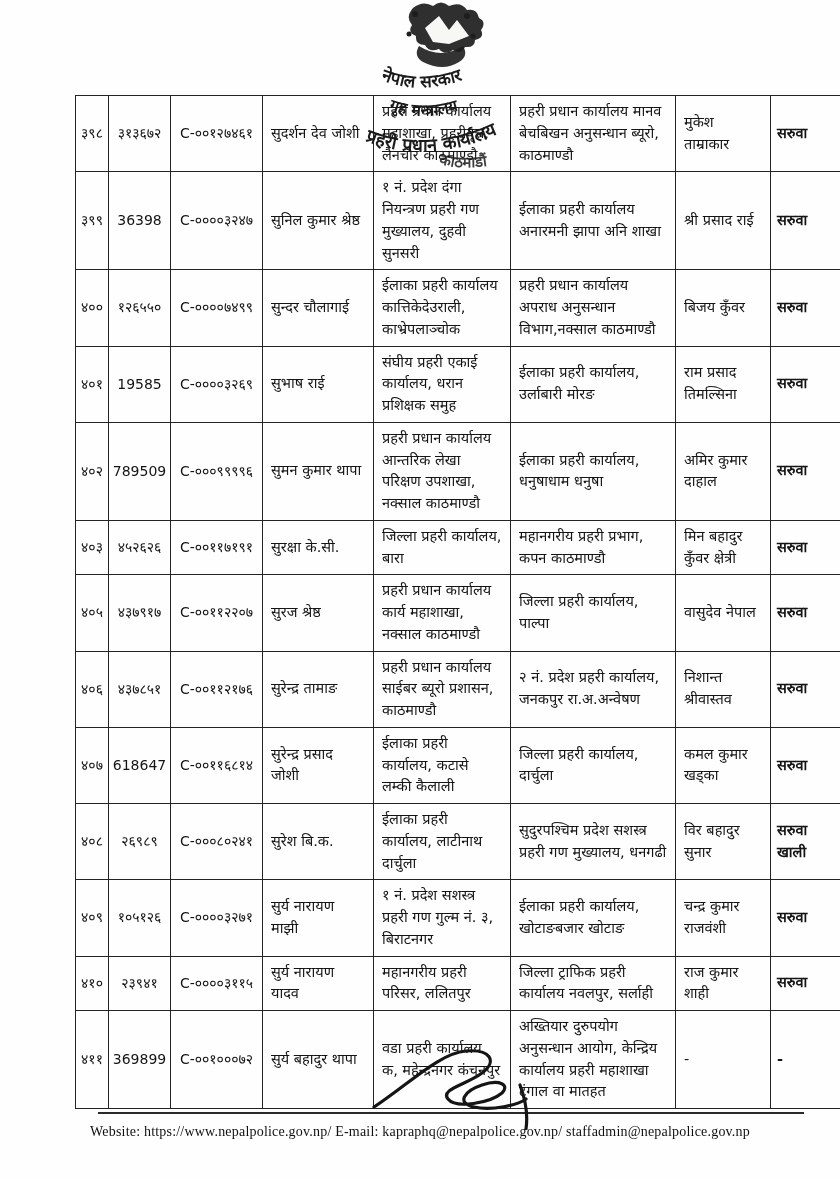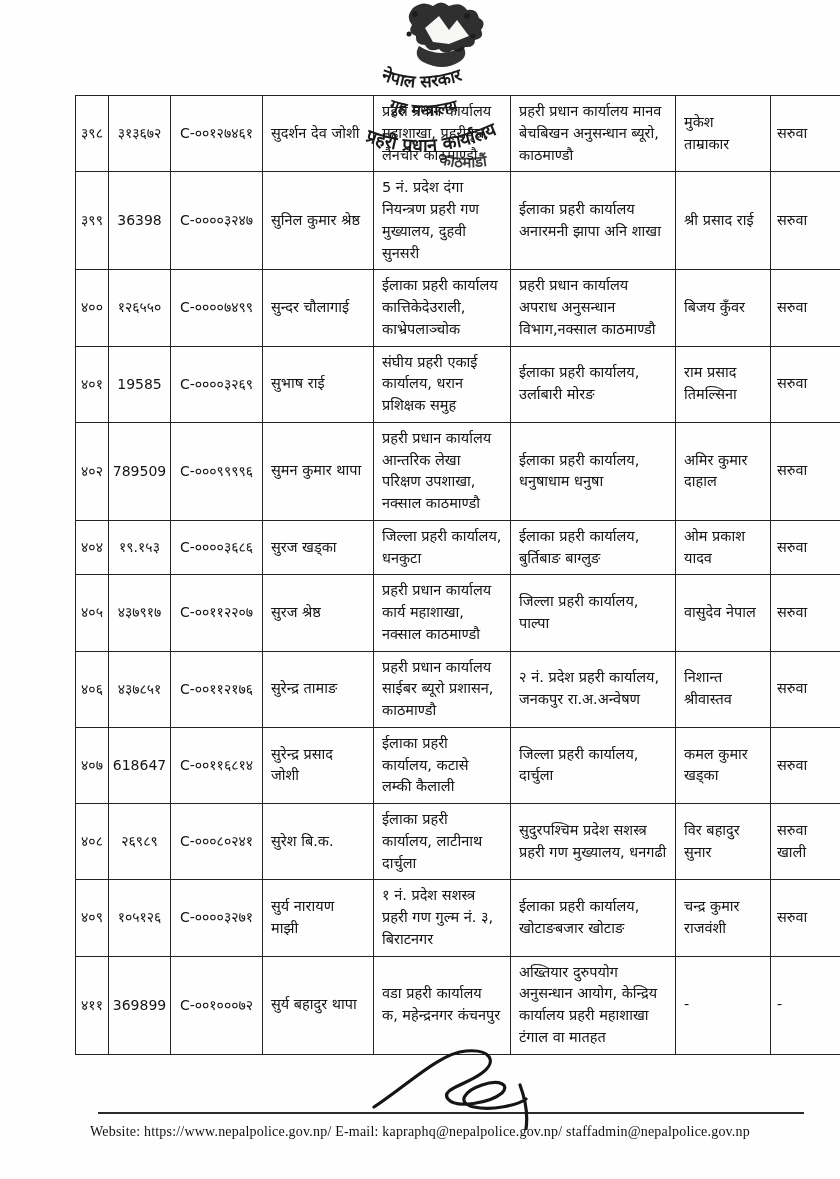--- a/index.html
+++ b/index.html
@@ -22,21 +22,21 @@
   table{border-collapse:collapse;width:765px;table-layout:fixed;}
   td{
     border:1.4px solid #242424;
     vertical-align:middle;
     font-size:14.5px;
     line-height:1.5;
     padding:5px 8px;
     word-wrap:break-word;
   }
   td.c-serial,td.c-reg,td.c-cno{text-align:center;padding:5px 2px;font-size:14px;}
-  td.c-status{padding:5px 6px;}
+  td.c-status{padding:5px 6px;font-weight:bold;}
   tr{min-height:62px;}
 
   
   .signature{position:absolute;left:370px;top:1045px;width:180px;height:85px;z-index:3;}
   .footer-rule{position:absolute;left:98px;top:1112px;width:706px;height:2px;background:#2a2a2a;}
   .footer-text{
     position:absolute;left:0;top:1124px;width:840px;text-align:center;
     font-family:"Liberation Serif","DejaVu Serif",serif;
     font-size:14px;color:#101010;letter-spacing:0.2px;
   }
@@ -93,21 +93,21 @@
       <td class="c-from">प्रहरी प्रधान कार्यालय महाशाखा, प्रहरीवृत्त, लैनचौर काठमाण्डौ</td>
       <td class="c-to">प्रहरी प्रधान कार्यालय मानव बेचबिखन अनुसन्धान ब्यूरो, काठमाण्डौ</td>
       <td class="c-repl">मुकेश ताम्राकार</td>
       <td class="c-status">सरुवा</td>
     </tr>
           <tr>
       <td class="c-serial">३९९</td>
       <td class="c-reg">36398</td>
       <td class="c-cno">C-००००३२४७</td>
       <td class="c-name">सुनिल कुमार श्रेष्ठ</td>
-      <td class="c-from">5 नं. प्रदेश दंगा नियन्त्रण प्रहरी गण मुख्यालय, दुहवी सुनसरी</td>
+      <td class="c-from">१ नं. प्रदेश दंगा नियन्त्रण प्रहरी गण मुख्यालय, दुहवी सुनसरी</td>
       <td class="c-to">ईलाका प्रहरी कार्यालय अनारमनी झापा अनि शाखा</td>
       <td class="c-repl">श्री प्रसाद राई</td>
       <td class="c-status">सरुवा</td>
     </tr>
           <tr>
       <td class="c-serial">४००</td>
       <td class="c-reg">१२६५५०</td>
       <td class="c-cno">C-००००७४९९</td>
       <td class="c-name">सुन्दर चौलागाई</td>
       <td class="c-from">ईलाका प्रहरी कार्यालय कात्तिकेदेउराली, काभ्रेपलाञ्चोक</td>
@@ -129,27 +129,27 @@
       <td class="c-serial">४०२</td>
       <td class="c-reg">789509</td>
       <td class="c-cno">C-०००९९९९६</td>
       <td class="c-name">सुमन कुमार थापा</td>
       <td class="c-from">प्रहरी प्रधान कार्यालय आन्तरिक लेखा परिक्षण उपशाखा, नक्साल काठमाण्डौ</td>
       <td class="c-to">ईलाका प्रहरी कार्यालय, धनुषाधाम धनुषा</td>
       <td class="c-repl">अमिर कुमार दाहाल</td>
       <td class="c-status">सरुवा</td>
     </tr>
           <tr>
-      <td class="c-serial">४०४</td>
-      <td class="c-reg">१९.१५३</td>
-      <td class="c-cno">C-००००३६८६</td>
-      <td class="c-name">सुरज खड्का</td>
-      <td class="c-from">जिल्ला प्रहरी कार्यालय, धनकुटा</td>
-      <td class="c-to">ईलाका प्रहरी कार्यालय, बुर्तिबाङ बाग्लुङ</td>
-      <td class="c-repl">ओम प्रकाश यादव</td>
+      <td class="c-serial">४०३</td>
+      <td class="c-reg">४५२६२६</td>
+      <td class="c-cno">C-००११७१९१</td>
+      <td class="c-name">सुरक्षा के.सी.</td>
+      <td class="c-from">जिल्ला प्रहरी कार्यालय, बारा</td>
+      <td class="c-to">महानगरीय प्रहरी प्रभाग, कपन काठमाण्डौ</td>
+      <td class="c-repl">मिन बहादुर कुँवर क्षेत्री</td>
       <td class="c-status">सरुवा</td>
     </tr>
           <tr>
       <td class="c-serial">४०५</td>
       <td class="c-reg">४३७९१७</td>
       <td class="c-cno">C-००११२२०७</td>
       <td class="c-name">सुरज श्रेष्ठ</td>
       <td class="c-from">प्रहरी प्रधान कार्यालय कार्य महाशाखा, नक्साल काठमाण्डौ</td>
       <td class="c-to">जिल्ला प्रहरी कार्यालय, पाल्पा</td>
       <td class="c-repl">वासुदेव नेपाल</td>
@@ -189,20 +189,30 @@
       <td class="c-serial">४०९</td>
       <td class="c-reg">१०५१२६</td>
       <td class="c-cno">C-००००३२७१</td>
       <td class="c-name">सुर्य नारायण माझी</td>
       <td class="c-from">१ नं. प्रदेश सशस्त्र प्रहरी गण गुल्म नं. ३, बिराटनगर</td>
       <td class="c-to">ईलाका प्रहरी कार्यालय, खोटाङबजार खोटाङ</td>
       <td class="c-repl">चन्द्र कुमार राजवंशी</td>
       <td class="c-status">सरुवा</td>
     </tr>
           <tr>
+      <td class="c-serial">४१०</td>
+      <td class="c-reg">२३९४१</td>
+      <td class="c-cno">C-००००३११५</td>
+      <td class="c-name">सुर्य नारायण यादव</td>
+      <td class="c-from">महानगरीय प्रहरी परिसर, ललितपुर</td>
+      <td class="c-to">जिल्ला ट्राफिक प्रहरी कार्यालय नवलपुर, सर्लाही</td>
+      <td class="c-repl">राज कुमार शाही</td>
+      <td class="c-status">सरुवा</td>
+    </tr>
+          <tr>
       <td class="c-serial">४११</td>
       <td class="c-reg">369899</td>
       <td class="c-cno">C-००१०००७२</td>
       <td class="c-name">सुर्य बहादुर थापा</td>
       <td class="c-from">वडा प्रहरी कार्यालय क, महेन्द्रनगर कंचनपुर</td>
       <td class="c-to">अख्तियार दुरुपयोग अनुसन्धान आयोग, केन्द्रिय कार्यालय प्रहरी महाशाखा टंगाल वा मातहत</td>
       <td class="c-repl">-</td>
       <td class="c-status">-</td>
     </tr>
         </tbody>

